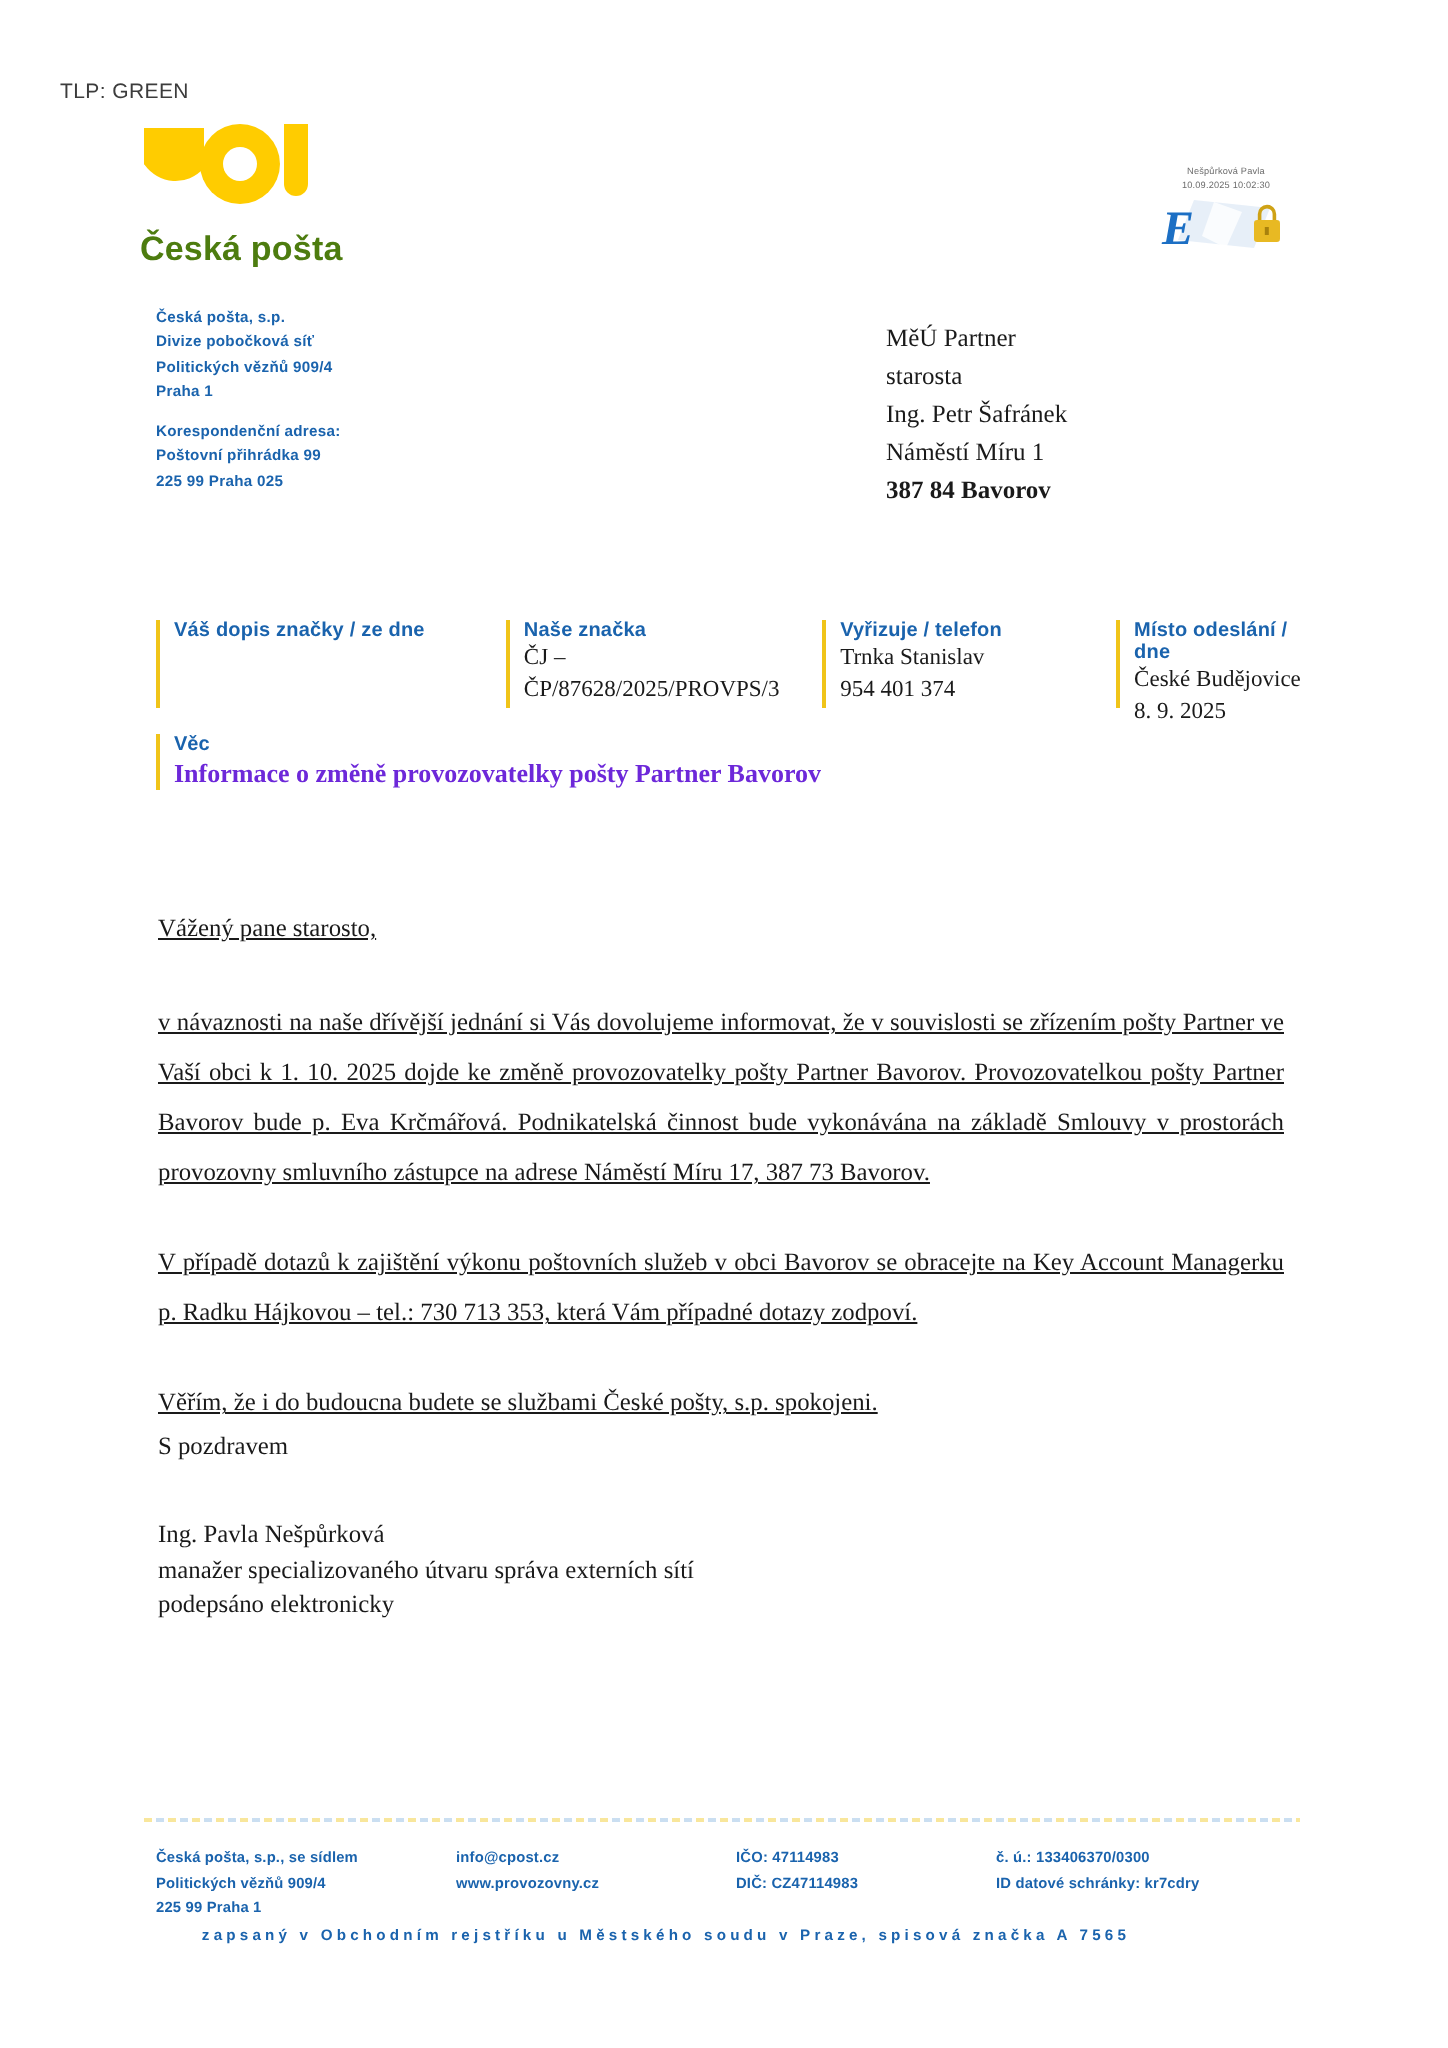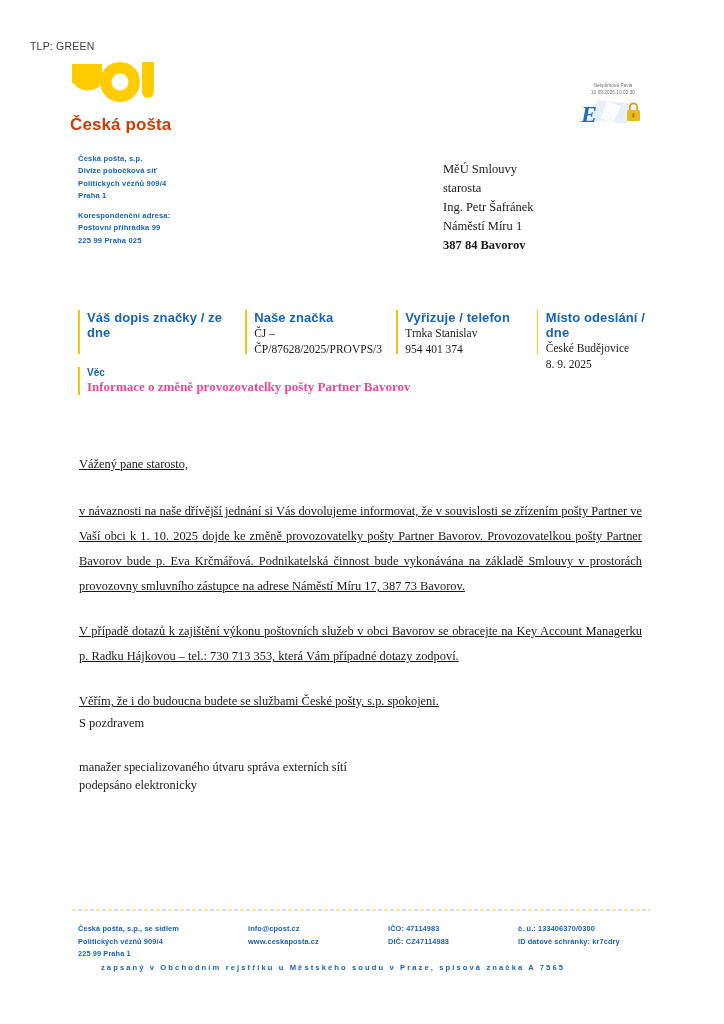--- a/index.html
+++ b/index.html
@@ -17,21 +17,21 @@
   .tlp {
     position:absolute; left:30px; top:40px;
     font-size:10.5px; color:#3c3c3c;
     letter-spacing:.2px;
   }
 
   
   .logo { position:absolute; left:70px; top:60px; width:120px; }
   .logo-mark { width:90px; height:52px; display:block; }
   .logo-text {
-    font-size:17px; font-weight:bold; color:#c2410c;
+    font-size:17px; font-weight:bold; color:#4d7c0f;
     letter-spacing:.1px; margin-top:3px;
   }
 
   
   .esig { position:absolute; left:563px; top:82px; width:100px; text-align:center; }
   .esig-line {
     font-size:4.6px; color:#6b6b6b; line-height:1.55;
     letter-spacing:.1px; white-space:nowrap;
   }
   .esig-badge { margin-top:2px; height:28px; position:relative; }
@@ -57,40 +57,40 @@
   .reffield { position:relative; padding-left:9px; }
   .reffield::before {
     content:""; position:absolute; left:0; top:0; width:1.6px; height:44px;
     background:#f0c419;
   }
   .ref-c1 { width:178px; }
   .ref-c2 { width:160px; }
   .ref-c3 { width:148px; }
   .ref-c4 { width:auto; }
   .ref-label {
-    font-size:13px; font-weight:bold; color:#1a63ad;
+    font-size:10px; font-weight:bold; color:#1a63ad;
     letter-spacing:.1px; margin-bottom:1px;
   }
   .ref-value {
     font-family:"Liberation Serif", serif;
     font-size:11.5px; color:#1a1a1a; line-height:1.35;
   }
 
   
   .subject { position:absolute; left:78px; top:367px; padding-left:9px; }
   .subject::before {
     content:""; position:absolute; left:0; top:0; width:1.6px; height:28px;
     background:#f0c419;
   }
   .subject-label {
     font-size:10px; font-weight:bold; color:#1a63ad; margin-bottom:1px;
   }
   .subject-value {
     font-family:"Liberation Serif", serif;
-    font-size:13px; font-weight:bold; color:#ec4899;
+    font-size:13px; font-weight:bold; color:#6d28d9;
   }
 
   
   .body-text {
     position:absolute; left:79px; top:452px; width:563px;
     font-family:"Liberation Serif", serif;
     font-size:12.4px; color:#1a1a1a;
     line-height:2.02;
   }
   .body-text p { margin:0 0 20px 0; text-align:justify;text-decoration:underline; }
@@ -117,21 +117,21 @@
       #f3d24a 0 4px, #ffffff 4px 6px, #9fc4e6 6px 10px, #ffffff 10px 12px);
     opacity:.55;
   }
   .footer {
     position:absolute; left:78px; top:923px; width:580px;
     display:flex;
     font-size:7.4px; font-weight:bold; color:#1a63ad;
     line-height:1.72; letter-spacing:.1px;
   }
   .fcol-1 { width:150px; }
-  .fcol-2 { width:140px;margin-left:20px; }
+  .fcol-2 { width:140px; }
   .fcol-3 { width:130px; }
   .fcol-4 { width:auto; }
 
   .footer-legal {
     position:absolute; left:0; top:963px; width:666px;
     text-align:center;
     font-size:7.6px; font-weight:bold; color:#1a63ad;
     letter-spacing:2.1px;
   }
 </style>
@@ -174,21 +174,21 @@
     <div>Divize pobočková síť</div>
     <div>Politických vězňů 909/4</div>
     <div>Praha 1</div>
     <div class="gap"></div>
     <div>Korespondenční adresa:</div>
     <div>Poštovní přihrádka 99</div>
     <div>225 99 Praha 025</div>
   </div>
 
   <div class="recipient">
-    <div>MěÚ Smlouvy</div>
+    <div>MěÚ Partner</div>
     <div>starosta</div>
     <div>Ing. Petr Šafránek</div>
     <div>Náměstí Míru 1</div>
     <div class="bold">387 84 Bavorov</div>
   </div>
 
   <div class="refrow">
     <div class="reffield ref-c1">
       <div class="ref-label">Váš dopis značky / ze dne</div>
       <div class="ref-value"></div>
@@ -216,34 +216,35 @@
 
   <div class="body-text">
     <p class="salut nojust">Vážený pane starosto,</p>
     <p>v návaznosti na naše dřívější jednání si Vás dovolujeme informovat, že v souvislosti se zřízením pošty Partner ve Vaší obci k 1. 10. 2025 dojde ke změně provozovatelky pošty Partner Bavorov. Provozovatelkou pošty Partner Bavorov bude p. Eva Krčmářová. Podnikatelská činnost bude vykonávána na základě Smlouvy v prostorách provozovny smluvního zástupce na adrese Náměstí Míru 17, 387 73 Bavorov.</p>
     <p>V případě dotazů k zajištění výkonu poštovních služeb v obci Bavorov se obracejte na Key Account Managerku p. Radku Hájkovou – tel.: 730 713 353, která Vám případné dotazy zodpoví.</p>
     <p class="nojust last">Věřím, že i do budoucna budete se službami České pošty, s.p. spokojeni.</p>
   </div>
 
   <div class="closing">S pozdravem</div>
   <div class="signature">
+    <div>Ing. Pavla Nešpůrková</div>
     <div>manažer specializovaného útvaru správa externích sítí</div>
     <div>podepsáno elektronicky</div>
   </div>
 
   <div class="footer-rule"></div>
   <div class="footer">
     <div class="fcol-1">
       <div>Česká pošta, s.p., se sídlem</div>
       <div>Politických vězňů 909/4</div>
       <div>225 99 Praha 1</div>
     </div>
     <div class="fcol-2">
       <div>info@cpost.cz</div>
-      <div>www.ceskaposta.cz</div>
+      <div>www.provozovny.cz</div>
     </div>
     <div class="fcol-3">
       <div>IČO: 47114983</div>
       <div>DIČ: CZ47114983</div>
     </div>
     <div class="fcol-4">
       <div>č. ú.: 133406370/0300</div>
       <div>ID datové schránky: kr7cdry</div>
     </div>
   </div>

